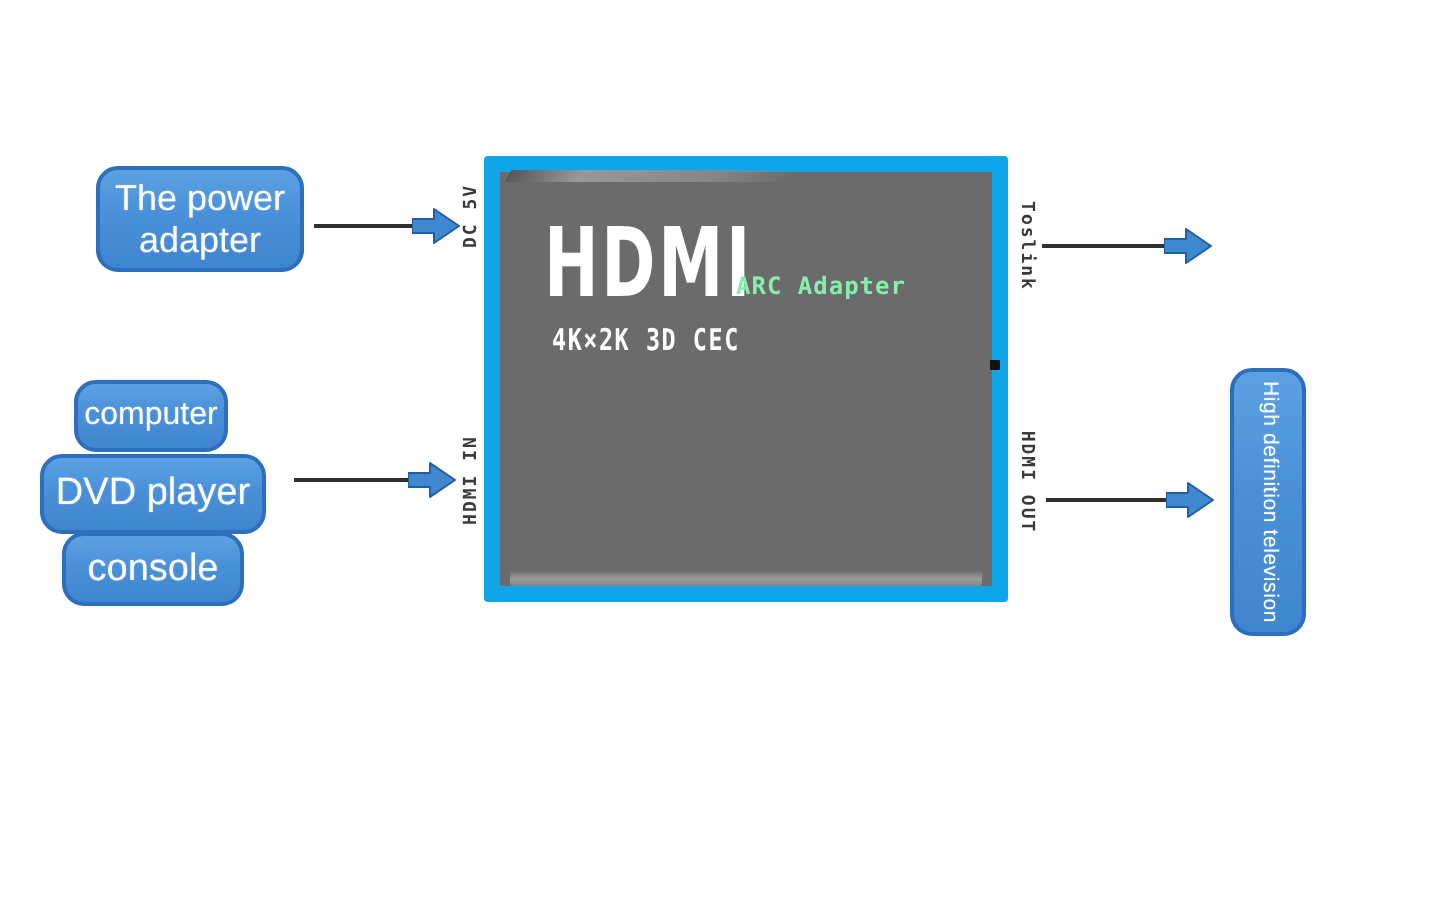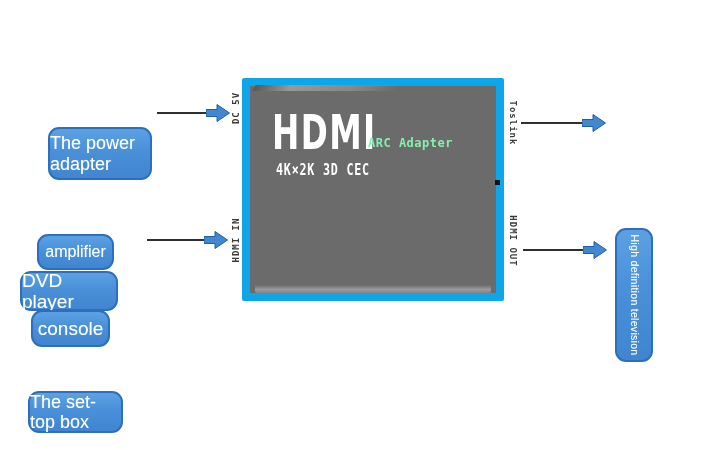--- a/index.html
+++ b/index.html
@@ -3,31 +3,30 @@
 <meta charset="utf-8">
 <style>
   html,body{margin:0;padding:0;background:#fff;}
   #canvas{
     position:relative;width:720px;height:450px;background:#ffffff;
     font-family:"Liberation Sans", sans-serif;overflow:hidden;
   }
   
   .node{
     position:absolute;display:flex;align-items:center;justify-content:center;
-    text-align:left;color:#fff;
+    text-align:center;color:#fff;
     background:linear-gradient(180deg,#5ba1e2 0%,#4a90d9 45%,#3f85cf 100%);
     border:2px solid #2e6fbd;border-radius:11px;
     box-sizing:border-box;line-height:1.12;
     text-shadow:0 0 1px rgba(255,255,255,.35);
-    margin-top:44px;
   }
   .node.pwr   {left:48px;  top:83px;  width:104px;height:53px;font-size:18px;}
   .node.comp  {left:37px;  top:190px; width:77px; height:36px;font-size:16px;}
-  .node.dvd   {left:20px;  top:227px; width:98px;height:40px;font-size:19px;}
-  .node.cons  {left:31px;  top:266px; width:79px; height:37px;font-size:19px;}
+  .node.dvd   {left:20px;  top:227px; width:113px;height:40px;font-size:19px;}
+  .node.cons  {left:31px;  top:266px; width:91px; height:37px;font-size:19px;}
   .node.apple {left:16px;  top:305px; width:122px;height:43px;font-size:14px;padding:0 3px;}
   .node.stb   {left:28px;  top:347px; width:95px; height:42px;font-size:18px;}
   .node.amp   {left:608px; top:106px; width:97px; height:39px;font-size:13px;}
   .node.tv    {left:615px; top:184px; width:38px; height:134px;}
   .node.tv .vtext{
     position:absolute;left:50%;top:50%;white-space:nowrap;
     transform:translate(-50%,-50%) rotate(90deg);
     font-size:10.5px;letter-spacing:.3px;
   }
   
@@ -86,24 +85,23 @@
   .ah-2{left:204px;top:231px;}
   .ah-3{left:582px;top:114px;}
   .ah-4{left:583px;top:241px;}
 </style>
 </head>
 <body>
 
 <div id="canvas">
 
   <div class="node pwr">The power adapter</div>
-  <div class="node comp">amplifier</div>
+  <div class="node comp">computer</div>
   <div class="node dvd">DVD player</div>
   <div class="node cons">console</div>
-  <div class="node stb">The set-top box</div>
 
   <div class="device">
     <div class="hl-top"></div>
     <div class="hl-bottom"></div>
     <div class="brand">HDMI</div>
     <div class="model">ARC Adapter</div>
     <div class="features">4K×2K 3D CEC</div>
     <div class="edge-dot"></div>
   </div>
 

